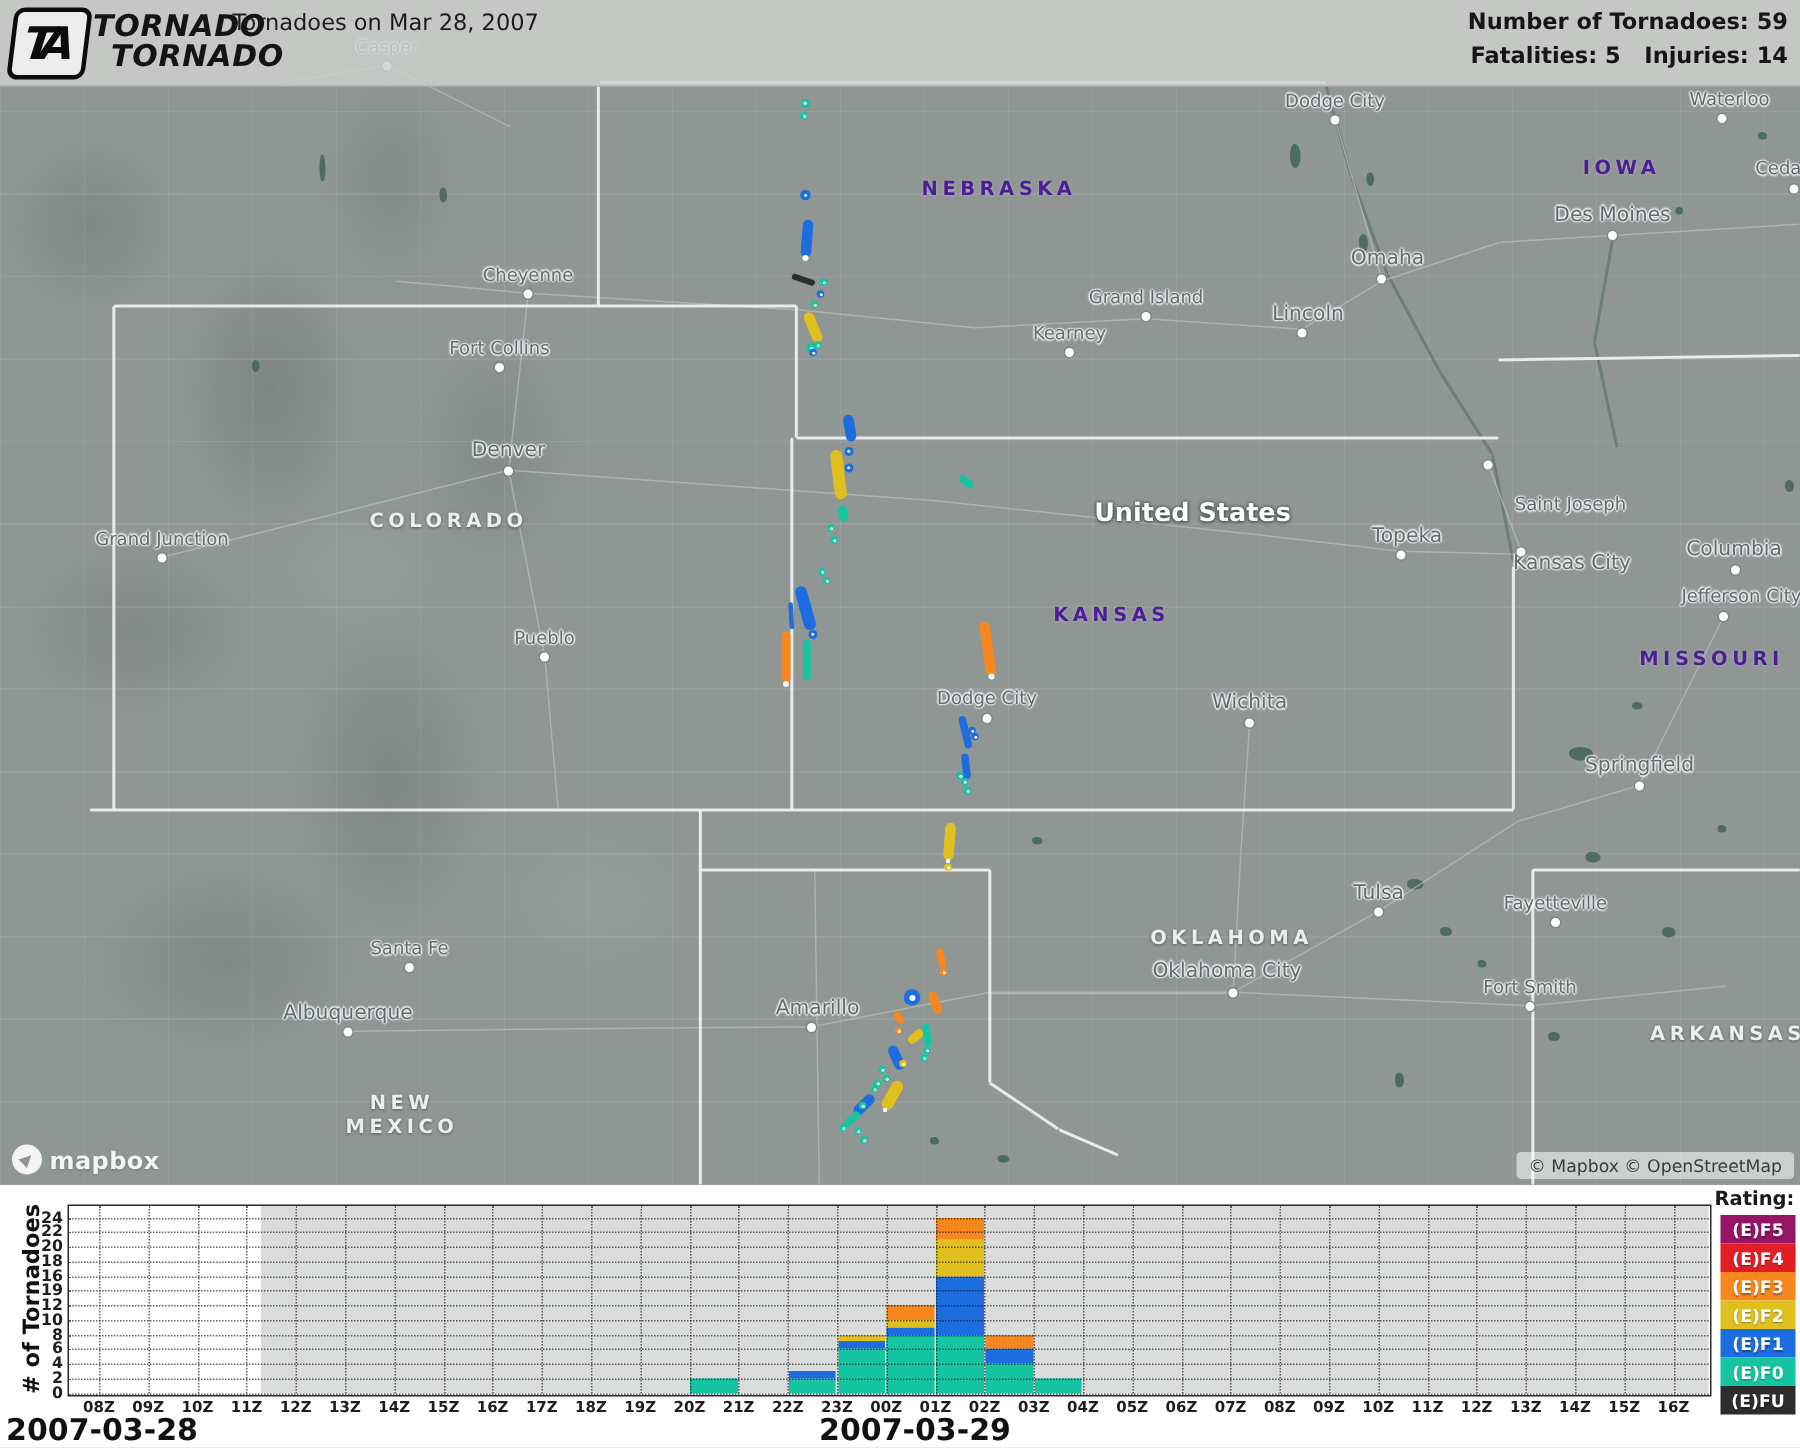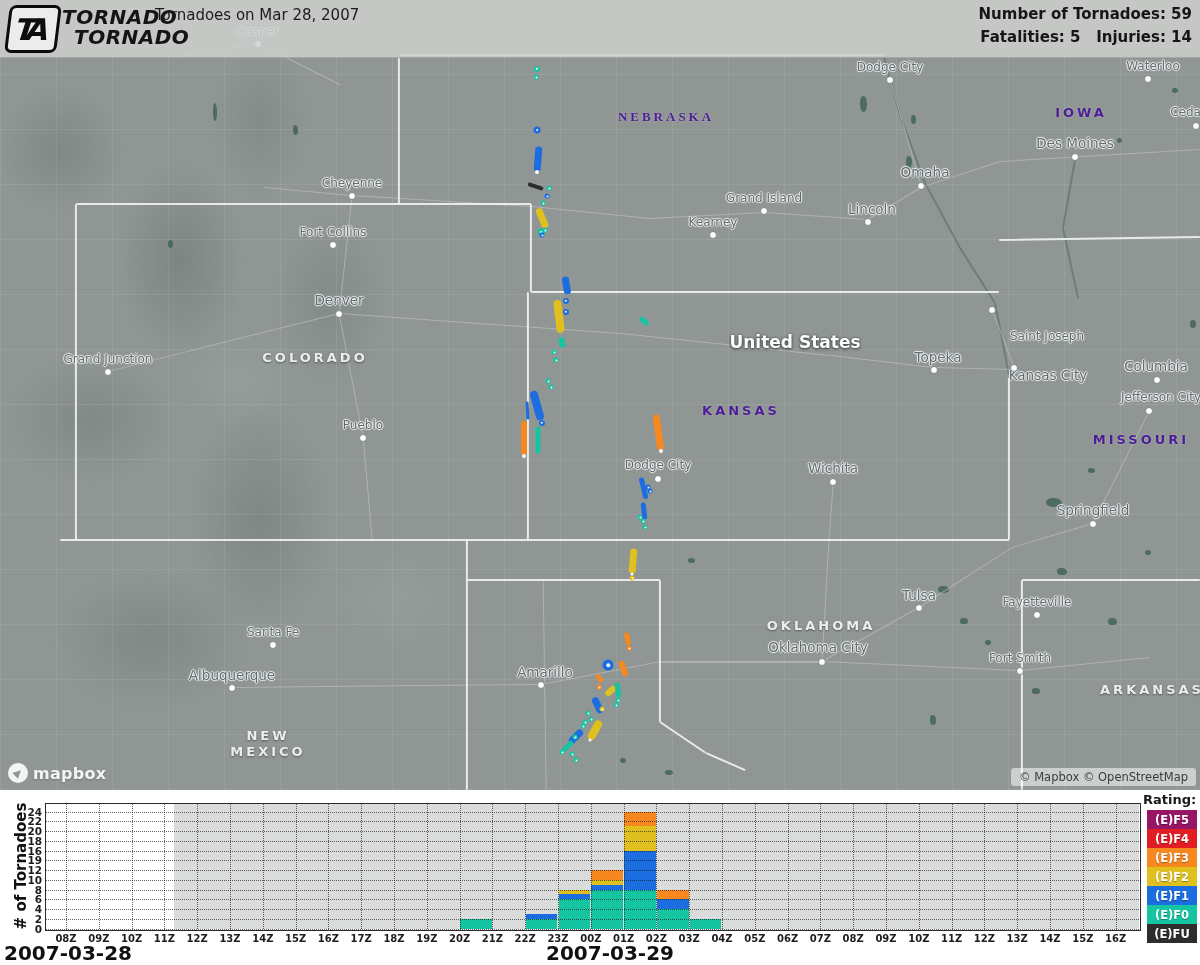--- a/index.html
+++ b/index.html
@@ -299,27 +299,27 @@
           <div class="core"></div>
         </div>
         <div class="tdot" style="position: absolute; left: 602px; top: 709px; width: 5px; height: 5px; background: rgb(224, 192, 31); border-radius: 50%; transform: translate(-50%, -50%);">
           <div class="core"></div>
         </div>
         <div style="position: absolute; left: 524px; top: 456px; width: 4px; height: 4px; background: rgba(255, 255, 255, 0.95); border-radius: 50%; transform: translate(-50%, -50%);"></div>
         <div style="position: absolute; left: 661px; top: 451px; width: 4px; height: 4px; background: rgba(255, 255, 255, 0.95); border-radius: 50%; transform: translate(-50%, -50%);"></div>
         <div style="position: absolute; left: 537px; top: 172px; width: 4px; height: 4px; background: rgba(255, 255, 255, 0.95); border-radius: 50%; transform: translate(-50%, -50%);"></div>
         <div style="position: absolute; left: 632px; top: 574px; width: 3px; height: 3px; background: rgba(255, 255, 255, 0.95); border-radius: 50%; transform: translate(-50%, -50%);"></div>
         <div style="position: absolute; left: 590px; top: 740px; width: 3px; height: 3px; background: rgba(255, 255, 255, 0.95); border-radius: 50%; transform: translate(-50%, -50%);"></div>
-        <div class="state dark" style="position: absolute; left: 666px; top: 117px; font-family: Liberation Serif, serif;">
+        <div class="state dark" style="position: absolute; left: 666px; top: 127px;">
           <span class="ln">NEBRASKA</span>
         </div>
         <div class="state dark" style="position: absolute; left: 1081px; top: 113px;">
           <span class="ln">IOWA</span>
         </div>
-        <div class="state light" style="position: absolute; left: 299px; top: 358px; margin-left: 16px;">
+        <div class="state light" style="position: absolute; left: 299px; top: 348px;">
           <span class="ln">COLORADO</span>
         </div>
         <div class="state dark" style="position: absolute; left: 741px; top: 411px;">
           <span class="ln">KANSAS</span>
         </div>
         <div class="state dark" style="position: absolute; left: 1141px; top: 440px;">
           <span class="ln">MISSOURI</span>
         </div>
         <div class="state light" style="position: absolute; left: 821px; top: 626px;">
           <span class="ln">OKLAHOMA</span>

